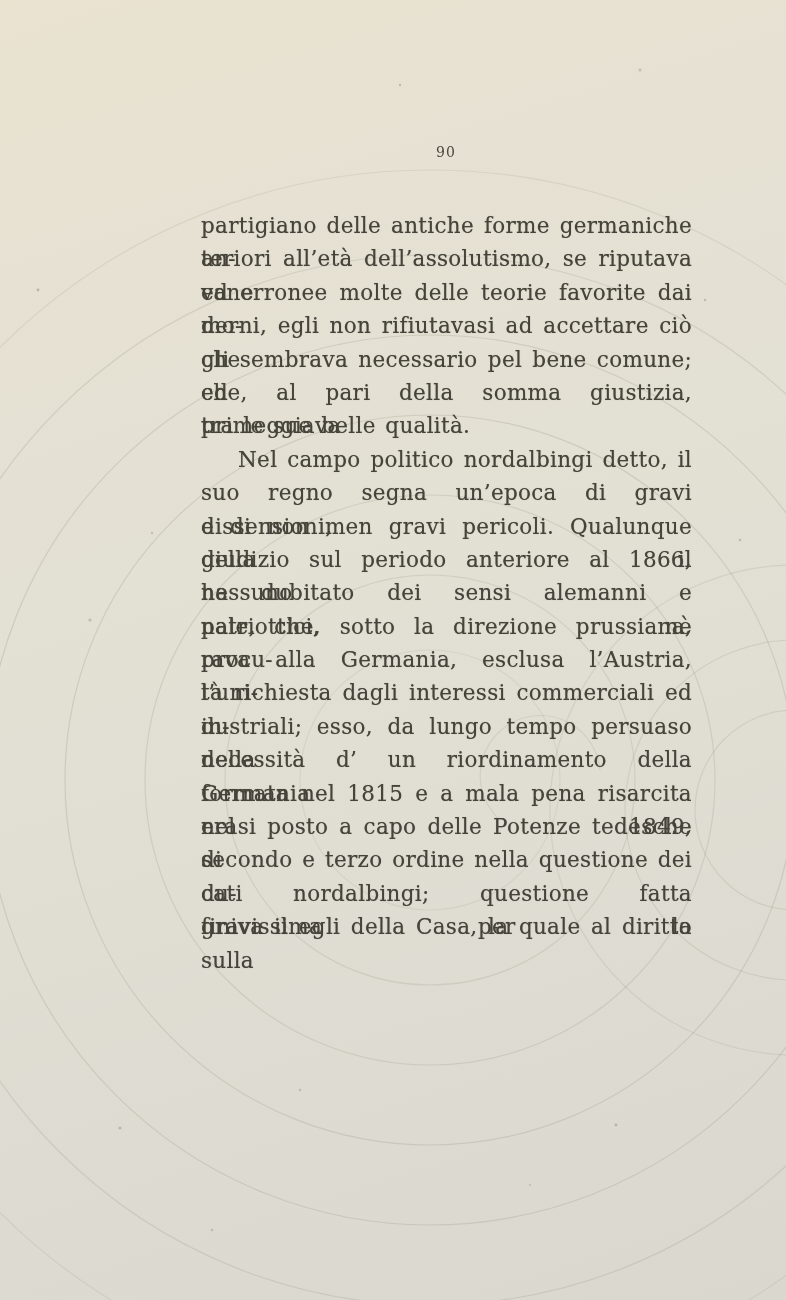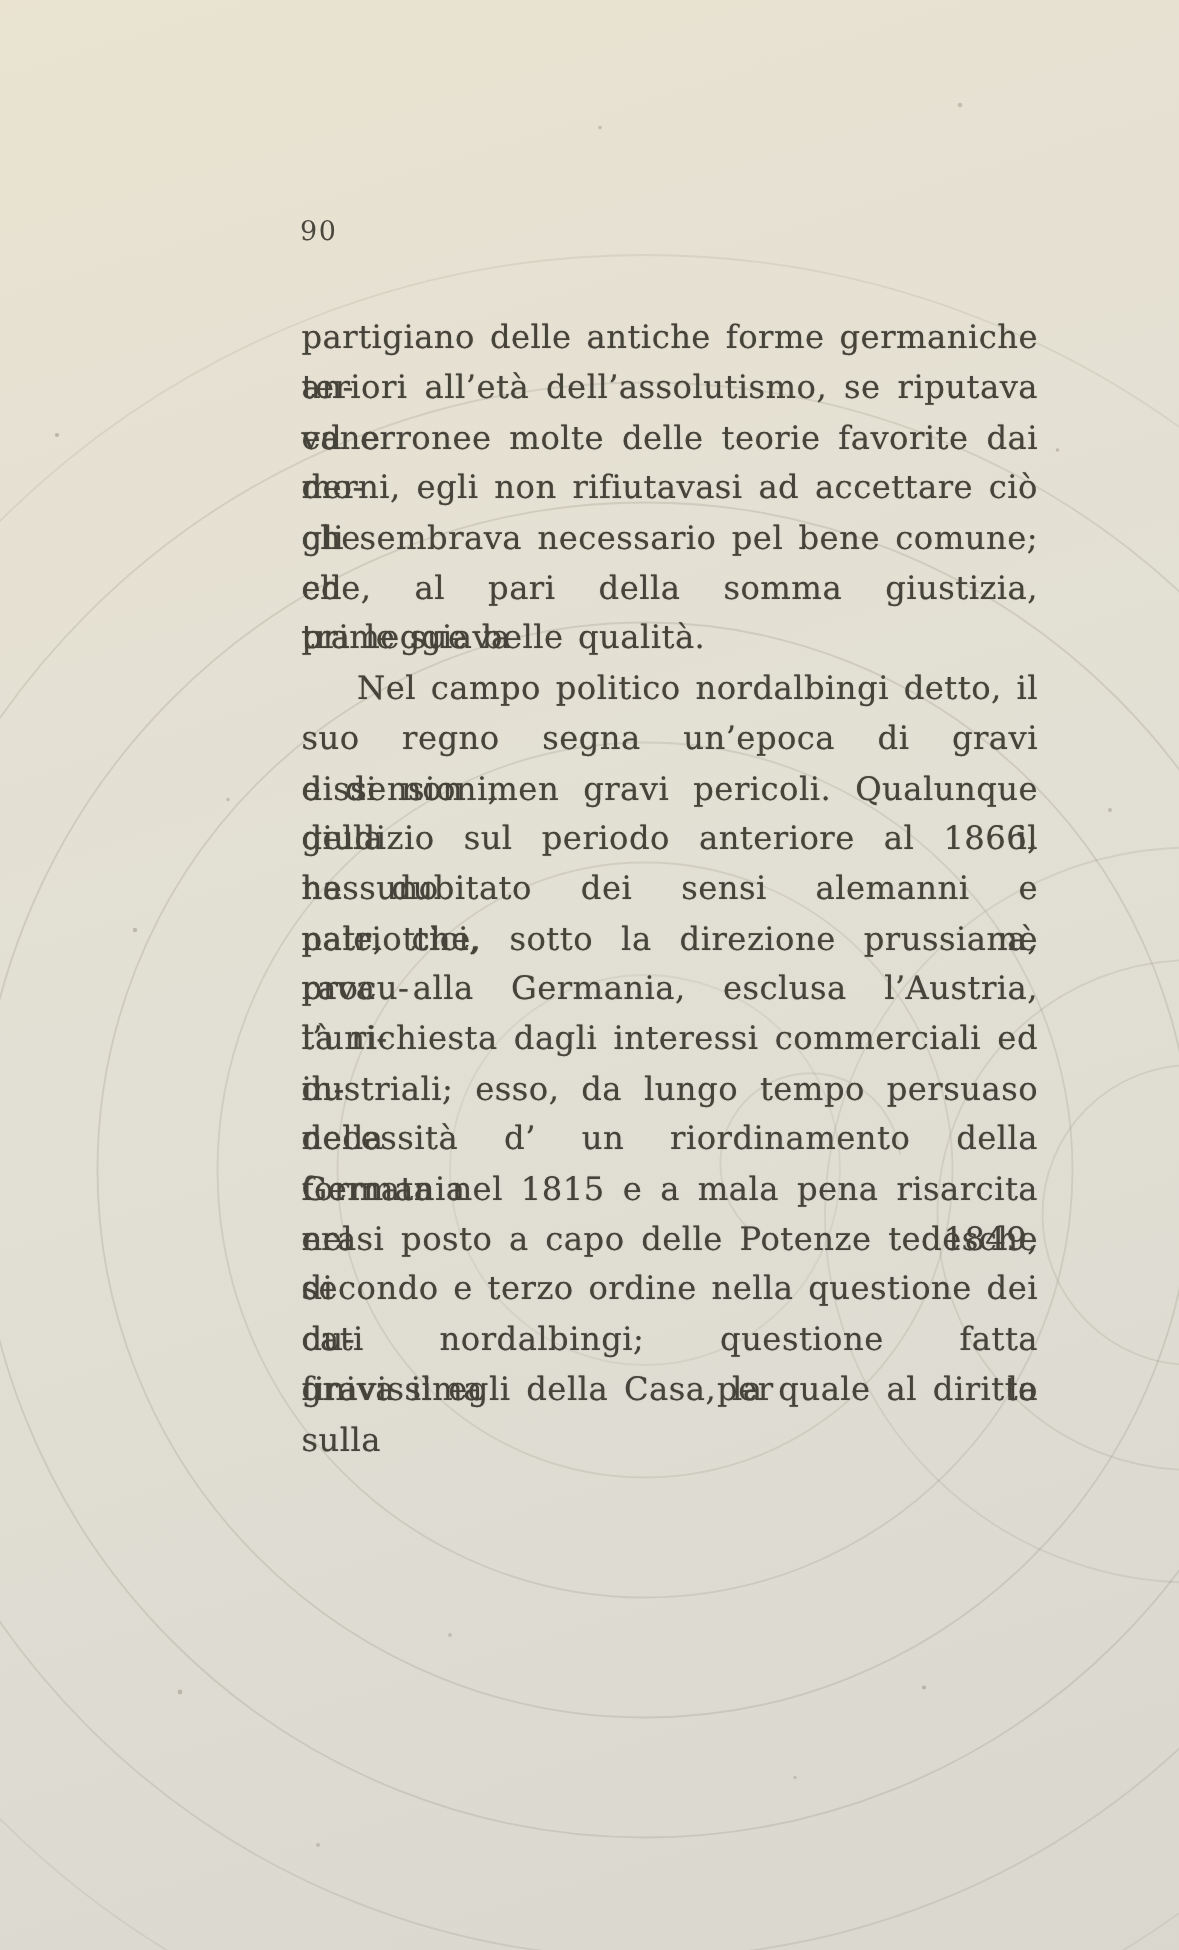--- a/index.html
+++ b/index.html
@@ -24,22 +24,22 @@
     position: absolute;
     left: 0; top: 0;
     width: 786px; height: 1300px;
     pointer-events: none;
   }
   .page-number {
     position: absolute;
     top: 144px;
     left: 200px;
     width: 492px;
-    text-align: left;
-    font-size: 18px;
+    text-align: center;
+    font-size: 14px;
     color: #4a483f;
     letter-spacing: 1px;
   }
   .text-block {
     position: absolute;
     top: 184px;
     left: 201px;
     width: 491px;
     margin-top: 25px;
   }

